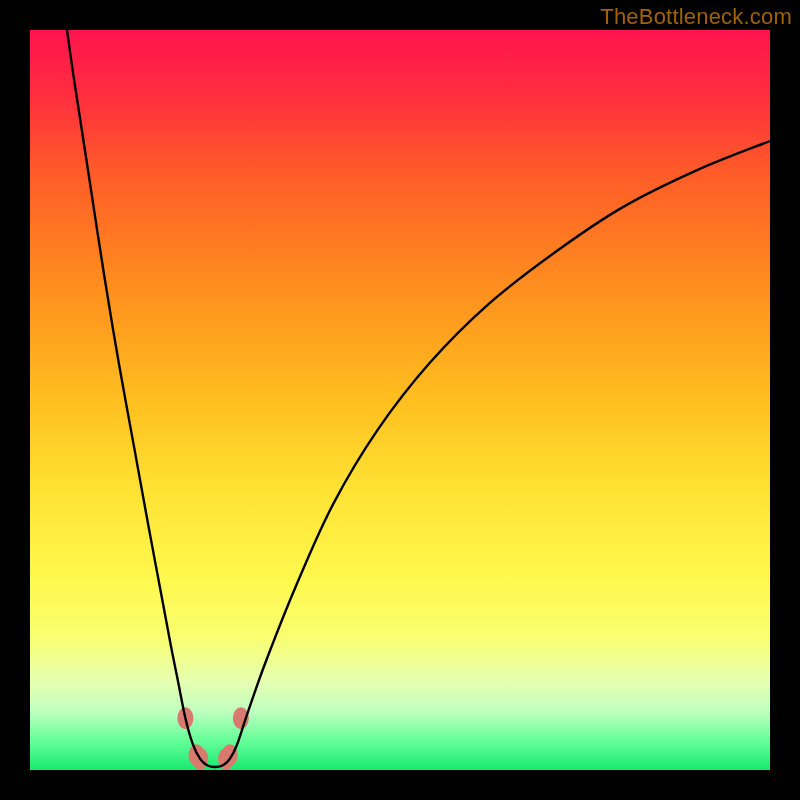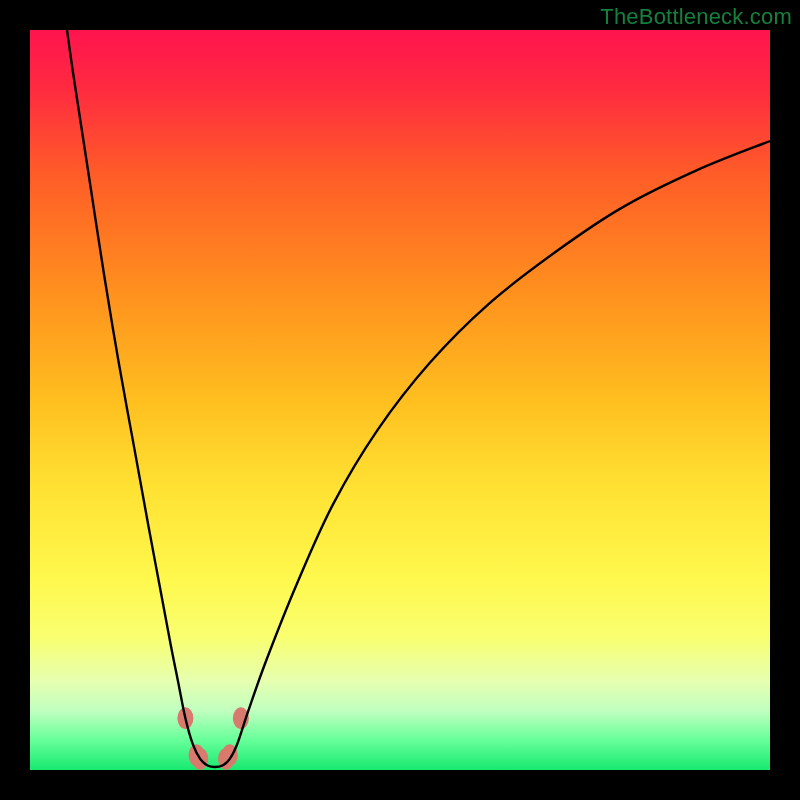--- a/index.html
+++ b/index.html
@@ -23,21 +23,21 @@
     position: absolute;
     left: 0;
     top: 0;
     width: 740px;
     height: 740px;
   }
   .watermark {
     position: absolute;
     top: 4px;
     right: 8px;
-    color: #15803d;
+    color: #a16207;
     font-size: 22px;
     font-weight: 400;
     letter-spacing: 0.2px;
   }
   svg {
     display: block;
   }
 </style>
 </head>
 <body>

